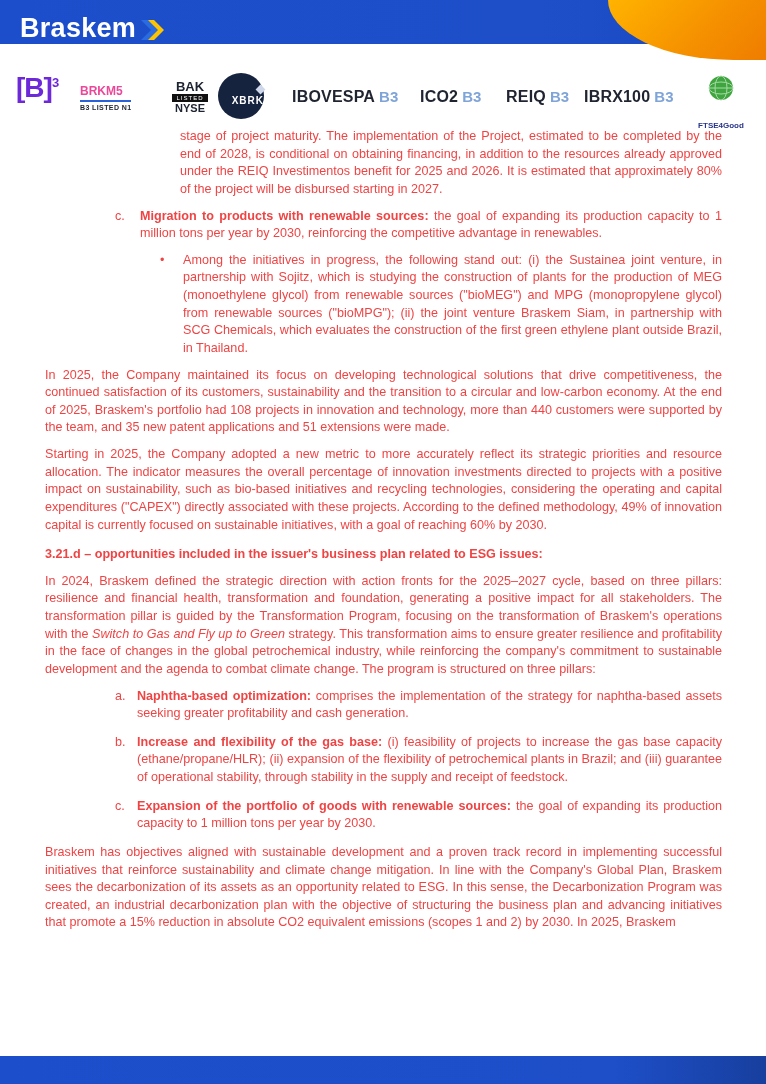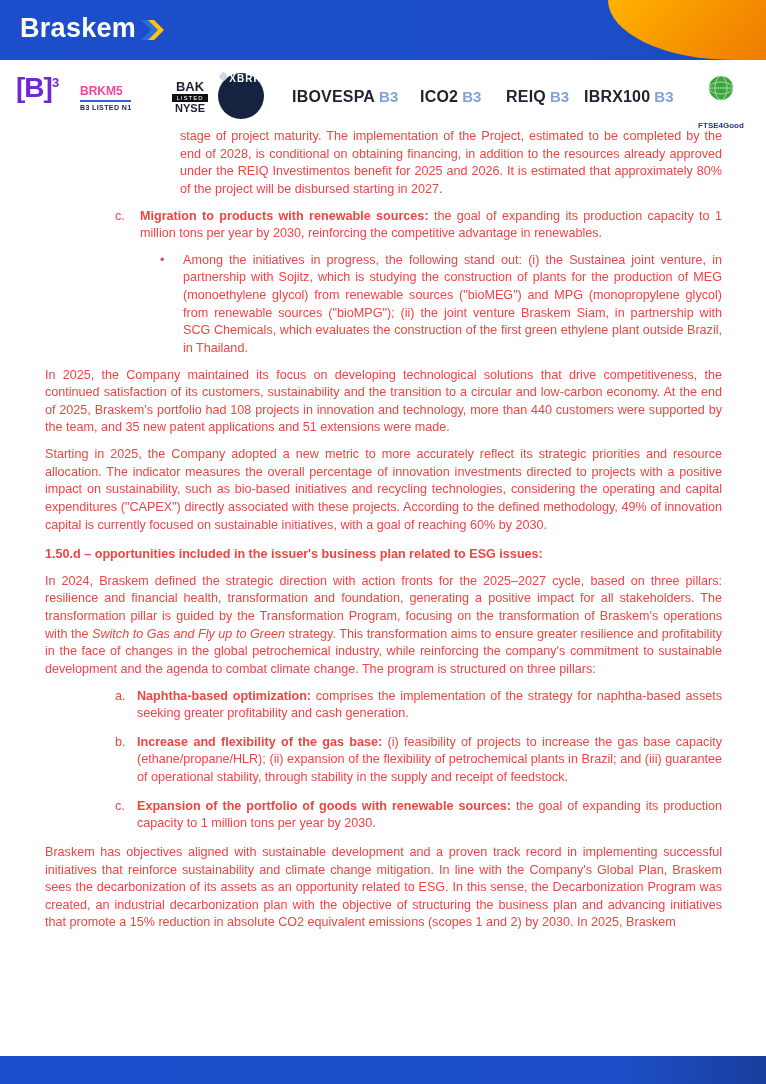--- a/index.html
+++ b/index.html
@@ -1,21 +1,21 @@
 <!DOCTYPE html>
 <html><head>
 <meta charset="utf-8">
 <style>
   * { margin:0; padding:0; box-sizing:border-box; }
   html,body { background:#ffffff; }
   body { font-family:"Liberation Sans", sans-serif; }
   .page { position:relative; width:766px; height:1084px; background:#ffffff; overflow:hidden; }
 
   
-  .topbar { position:absolute; top:0; left:0; width:766px; height:60px;
+  .topbar { position:absolute; top:0; left:0; width:766px; height:44px;
             background:linear-gradient(90deg,#1c4ecb 0%, #1e4fc9 70%, #1a49c0 100%); }
   .swoosh { position:absolute; top:0; right:0; width:158px; height:60px;
             background:linear-gradient(135deg,#ffb300 0%, #f59000 60%, #ef7d00 100%);
             border-bottom-left-radius:130px 62px; }
   .brand { position:absolute; left:20px; top:13px; display:flex; align-items:center; gap:5px; }
   .brand-text { color:#ffffff; font-size:27px; font-weight:bold; letter-spacing:0.3px; }
   .brand-arrow { display:inline-flex; margin-top:2px; }
 
   
   .logo-strip { position:absolute; top:68px; left:0; width:766px; height:56px; background:#ffffff; }
@@ -28,21 +28,21 @@
   .logo-brkm5 .ticker { font-size:12px; font-weight:bold; color:#ec4899; display:block; }
   .logo-brkm5 .listing { font-size:7px; font-weight:bold; color:#1d2330; letter-spacing:0.4px;
                          border-top:2px solid #2a62d9; padding-top:2px; margin-top:2px; display:block; }
 
   .logo-nyse { left:172px; top:11px; text-align:center; width:36px; }
   .logo-nyse .t1 { font-size:13px; font-weight:bold; display:block; }
   .logo-nyse .t2 { font-size:6px; letter-spacing:1px; display:block; background:#111; color:#fff; padding:1px 0; }
   .logo-nyse .t3 { font-size:11px; font-weight:bold; display:block; }
 
   .logo-xbrk { left:218px; top:5px; width:46px; height:46px; border-radius:50%;
-               background:#16233f; display:flex; align-items:flex-start;
+               background:#16233f; display:flex; flex-direction:column; align-items:flex-end;
                justify-content:center; gap:2px; }
   .logo-xbrk .gem { width:7px; height:7px; background:#cfd8ea; transform:rotate(45deg); }
   .logo-xbrk .xbrk-label { color:#ffffff; font-size:10px; font-weight:bold; letter-spacing:1px; }
 
   .logo-index { top:20px; white-space:nowrap; }
   .logo-index .idx-name { font-size:16px; font-weight:800; color:#1f2430; letter-spacing:0.2px; }
   .logo-index .idx-suffix { font-size:15px; font-weight:600; color:#7fa4d8; margin-left:4px;text-align:center; }
   .logo-ibov { left:292px; }
   .logo-ico2 { left:420px; }
   .logo-igct { left:506px; }
@@ -155,21 +155,21 @@
     <div class="li li-bullet">
       <span class="marker">•</span>
       <span class="li-body">Among the initiatives in progress, the following stand out: (i) the Sustainea joint venture, in partnership with Sojitz, which is studying the construction of plants for the production of MEG (monoethylene glycol) from renewable sources ("bioMEG") and MPG (monopropylene glycol) from renewable sources ("bioMPG"); (ii) the joint venture Braskem Siam, in partnership with SCG Chemicals, which evaluates the construction of the first green ethylene plant outside Brazil, in Thailand.</span>
     </div>
 
     <p>In 2025, the Company maintained its focus on developing technological solutions that drive competitiveness, the continued satisfaction of its customers, sustainability and the transition to a circular and low-carbon economy. At the end of 2025, Braskem's portfolio had 108 projects in innovation and technology, more than 440 customers were supported by the team, and 35 new patent applications and 51 extensions were made.</p>
 
     <p>Starting in 2025, the Company adopted a new metric to more accurately reflect its strategic priorities and resource allocation. The indicator measures the overall percentage of innovation investments directed to projects with a positive impact on sustainability, such as bio-based initiatives and recycling technologies, considering the operating and capital expenditures ("CAPEX") directly associated with these projects. According to the defined methodology, 49% of innovation capital is currently focused on sustainable initiatives, with a goal of reaching 60% by 2030.</p>
 
 
-    <p class="heading">1.50.d – opportunities included in the issuer's business plan related to ESG issues:</p>
+    <p class="heading">3.21.d – opportunities included in the issuer's business plan related to ESG issues:</p>
 
     <p><span>In 2024, Braskem defined the strategic direction with action fronts for the 2025–2027 cycle, based on three pillars: resilience and financial health, transformation and foundation, generating a positive impact for all stakeholders. The transformation pillar is guided by the Transformation Program, focusing on the transformation of Braskem's operations with the </span><span class="it">Switch to Gas and Fly up to Green</span><span> strategy. This transformation aims to ensure greater resilience and profitability in the face of changes in the global petrochemical industry, while reinforcing the company's commitment to sustainable development and the agenda to combat climate change. The program is structured on three pillars:</span></p>
 
     <div class="li li-abc">
       <span class="marker">a.</span>
       <span class="li-body"><b>Naphtha-based optimization:</b><span> comprises the implementation of the strategy for naphtha-based assets seeking greater profitability and cash generation.</span></span>
     </div>
 
     <div class="li li-abc">
       <span class="marker">b.</span>

